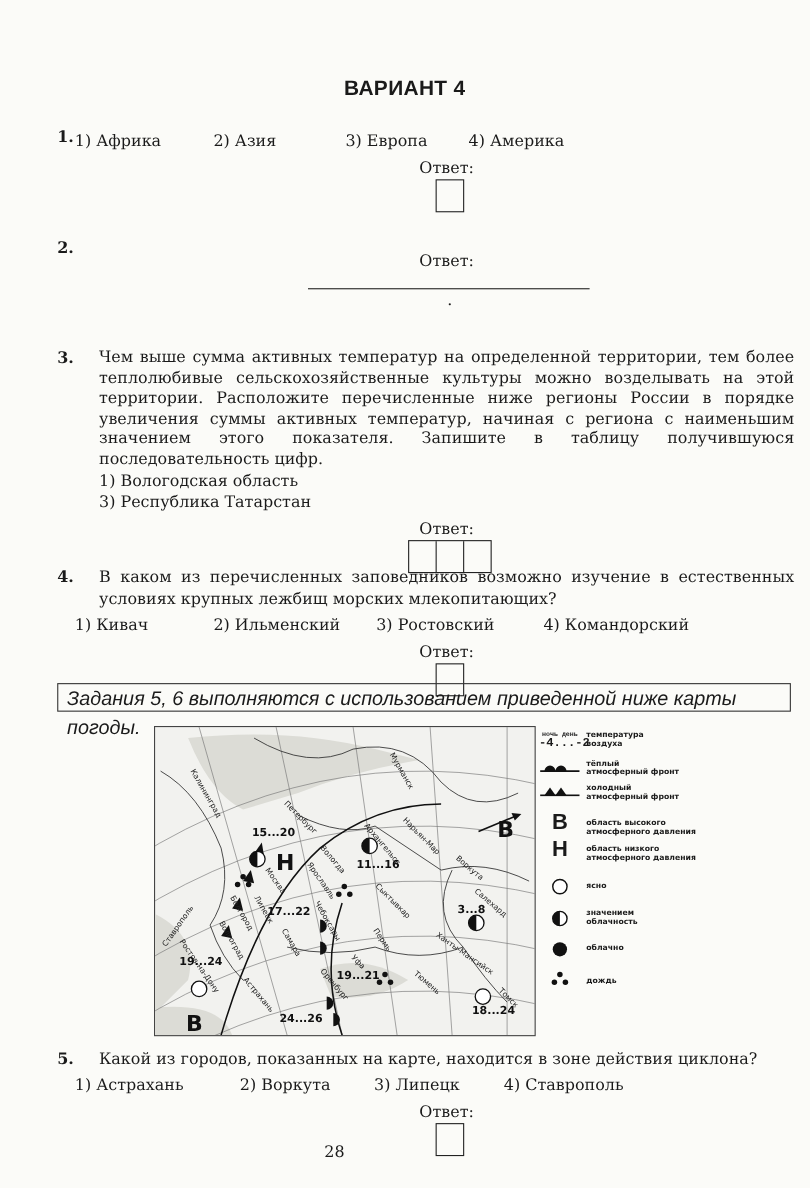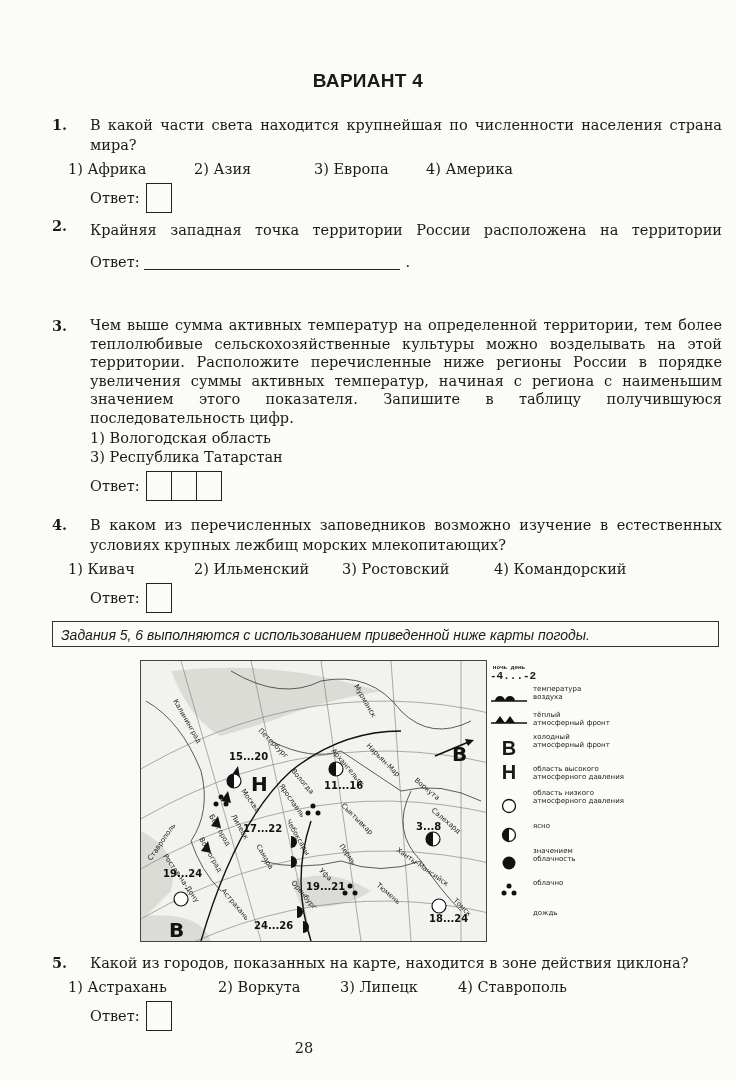--- a/index.html
+++ b/index.html
@@ -9,61 +9,59 @@
   }
   .title {
     position: absolute; left: 0; width: 736px; top: 70px; text-align: center;
     font-family: "Liberation Sans", sans-serif; font-weight: bold; font-size: 19px; letter-spacing: 0.3px;
   }
   .q { position: absolute; left: 52px; width: 670px; font-size: 14.5px; line-height: 20px; }
   .qnum { position: absolute; left: 0; top: 0; font-weight: bold; }
   .qbody { margin-left: 38px; text-align: justify; }
   .opts { display: flex; margin-left: 16px; margin-top: 4px; }
   .opt { white-space: nowrap; }
-  .answer { margin-left: 38px; margin-top: 4px; display: flex; align-items: center; }
+  .answer { margin-left: 38px; margin-top: 4px; display: flex; align-items: center; flex-direction: column; }
   .box { width: 24px; height: 28px; border: 1.5px solid #222; display: inline-block; margin-left: 6px; }
   .box3 { display: inline-flex; margin-left: 6px; border: 1.5px solid #222; }
   .box3 span { width: 24px; height: 28px; border-right: 1.5px solid #222; }
   .box3 span:last-child { border-right: none; }
   .line { display: inline-block; border-bottom: 1px solid #222; height: 14px; vertical-align: baseline; }
   .note {
     position: absolute; left: 52px; top: 621px; width: 667px; height: 26px; border: 1px solid #333;
-    font-family: "Liberation Sans", sans-serif; font-style: italic; font-size: 14px; line-height: 26px; padding-left: 8px; box-sizing: border-box;
+    font-family: "Liberation Sans", sans-serif; font-style: italic; font-size: 18px; line-height: 26px; padding-left: 8px; box-sizing: border-box;
   }
   .map { position: absolute; left: 140px; top: 660px; width: 345px; height: 280px; border: 1px solid #444; background: #f2f2ef; }
   .legend { position: absolute; left: 488px; top: 660px; width: 150px; font-family: "DejaVu Sans", sans-serif; font-size: 7px; line-height: 8px; }
   .lg-row { position: absolute; left: 0; width: 150px; }
   .lg-sym { position: absolute; left: 2px; width: 38px; text-align: center; font-family: Liberation Mono, monospace; }
-  .lg-txt { position: absolute; left: 45px; font-weight: normal; margin-top: 21px; }
+  .lg-txt { position: absolute; left: 45px; font-weight: bold; }
   .page-num { position: absolute; top: 1040px; left: 0; width: 608px; text-align: center; font-size: 14.5px; }
   svg text { font-family: "DejaVu Sans", sans-serif; }
 </style>
 </head>
 <body>
 
 <div class="title">ВАРИАНТ 4</div>
 
 <div class="q" style="top:115px">
   <span class="qnum">1.</span>
-  <div class="qbody">В какой части света находится крупнейшая по численности населения страна мира?</div>
   <div class="opts">
     <span class="opt" style="width:126px">1) Африка</span>
     <span class="opt" style="width:120px">2) Азия</span>
     <span class="opt" style="width:112px">3) Европа</span>
     <span class="opt">4) Америка</span>
   </div>
   <div class="answer">
     <span>Ответ:</span>
     <span class="box"></span>
   </div>
 </div>
 
 <div class="q" style="top:216px">
   <span class="qnum">2.</span>
-  <div class="qbody" style="margin-top:4px; text-align:justify; text-align-last:justify;">Крайняя западная точка территории России расположена на территории</div>
   <div class="answer" style="margin-top:12px">
     <span>Ответ:</span>
     <span class="line" style="width:256px; margin-left:4px"></span>
     <span style="margin-left:6px">.</span>
   </div>
 </div>
 
 <div class="q" style="top:316px">
   <span class="qnum">3.</span>
   <div class="qbody" style="line-height:18.5px; hyphens:auto;" lang="ru">Чем выше сумма активных температур на определенной территории, тем более теплолюбивые сельскохозяйственные культуры можно возделывать на этой территории. Расположите перечисленные ниже регионы России в порядке увеличения суммы активных температур, начиная с региона с наименьшим значением этого показателя. Запишите в таблицу получившуюся последовательность цифр.</div>

